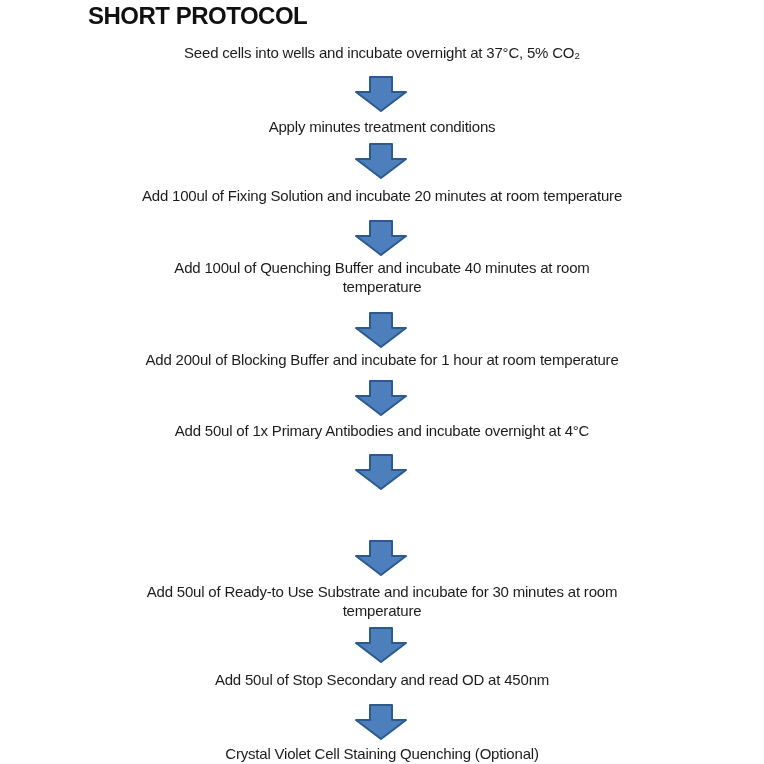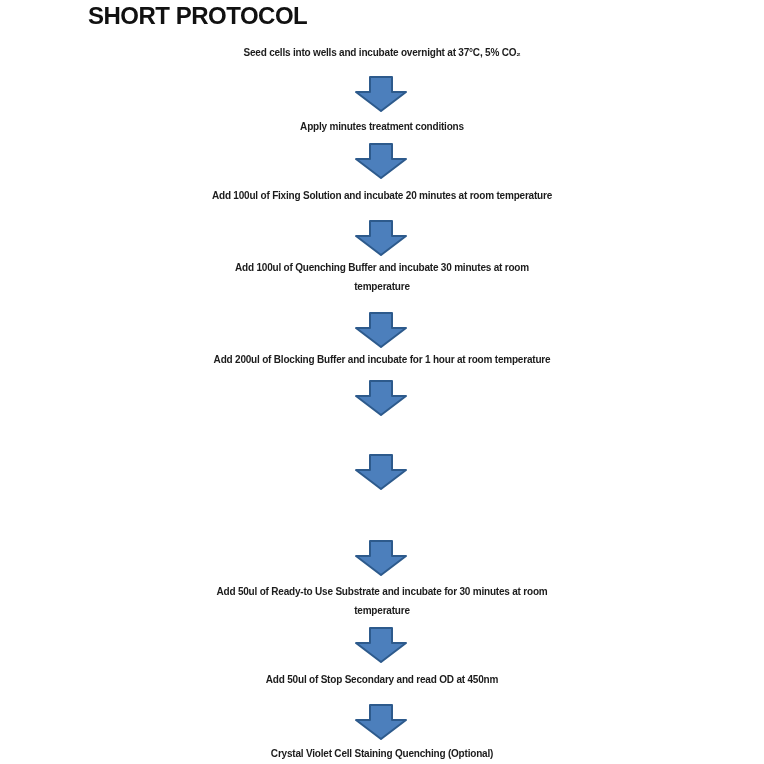--- a/index.html
+++ b/index.html
@@ -23,22 +23,22 @@
     font-weight: bold;
     color: #111111;
     letter-spacing: -0.5px;
     white-space: nowrap;
   }
   .step {
     position: absolute;
     left: 40px;
     width: 684px;
     text-align: center;
-    font-size: 10px;
-    font-weight: bold;
+    font-size: 15px;
+    font-weight: normal;
     color: #1c1c1c;
     letter-spacing: -0.2px;
     line-height: 19px;
     white-space: pre-line;
   }
   .arrow {
     position: absolute;
     left: 354px;
     width: 54px;
     height: 36px;
@@ -79,37 +79,38 @@
   </div>
 
   <div class="step" style="top:186px">Add 100ul of Fixing Solution and incubate 20 minutes at room temperature</div>
 
   <div class="arrow" style="top:220px">
     <svg viewBox="0 0 54 36" preserveAspectRatio="none" aria-hidden="true">
         <polygon points="16,1 38,1 38,16 52,16 27,35 2,16 16,16"></polygon>
       </svg>
   </div>
 
-  <div class="step" style="top:258px">Add 100ul of Quenching Buffer and incubate 30 minutes at room
+  <div class="step" style="top:258px">Add 100ul of Quenching Buffer and incubate 40 minutes at room
 temperature</div>
 
   <div class="arrow" style="top:312px">
     <svg viewBox="0 0 54 36" preserveAspectRatio="none" aria-hidden="true">
         <polygon points="16,1 38,1 38,16 52,16 27,35 2,16 16,16"></polygon>
       </svg>
   </div>
 
   <div class="step" style="top:350px">Add 200ul of Blocking Buffer and incubate for 1 hour at room temperature</div>
 
   <div class="arrow" style="top:380px">
     <svg viewBox="0 0 54 36" preserveAspectRatio="none" aria-hidden="true">
         <polygon points="16,1 38,1 38,16 52,16 27,35 2,16 16,16"></polygon>
       </svg>
   </div>
 
+  <div class="step" style="top:421px">Add 50ul of 1x Primary Antibodies and incubate overnight at 4°C</div>
 
   <div class="arrow" style="top:454px">
     <svg viewBox="0 0 54 36" preserveAspectRatio="none" aria-hidden="true">
         <polygon points="16,1 38,1 38,16 52,16 27,35 2,16 16,16"></polygon>
       </svg>
   </div>
 
 
   <div class="arrow" style="top:540px">
     <svg viewBox="0 0 54 36" preserveAspectRatio="none" aria-hidden="true">

